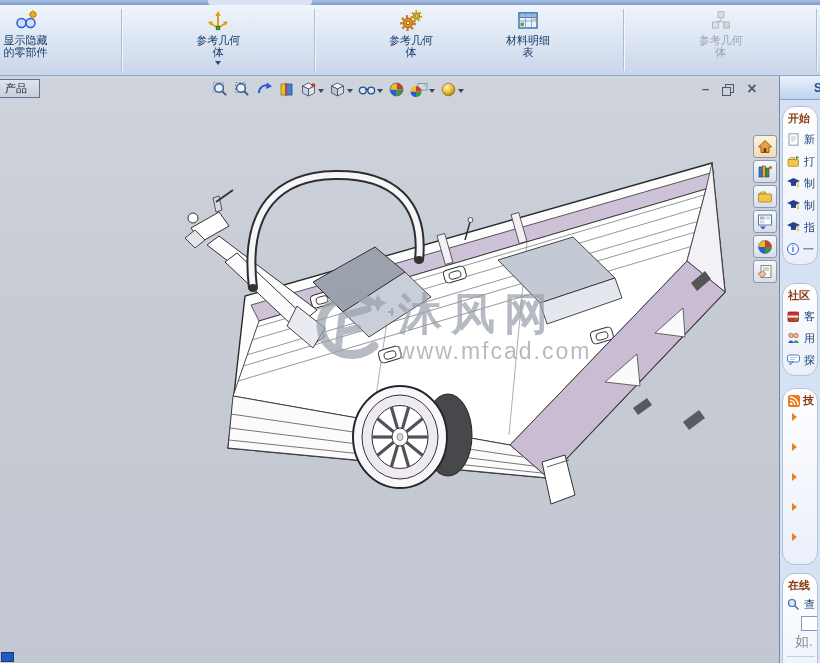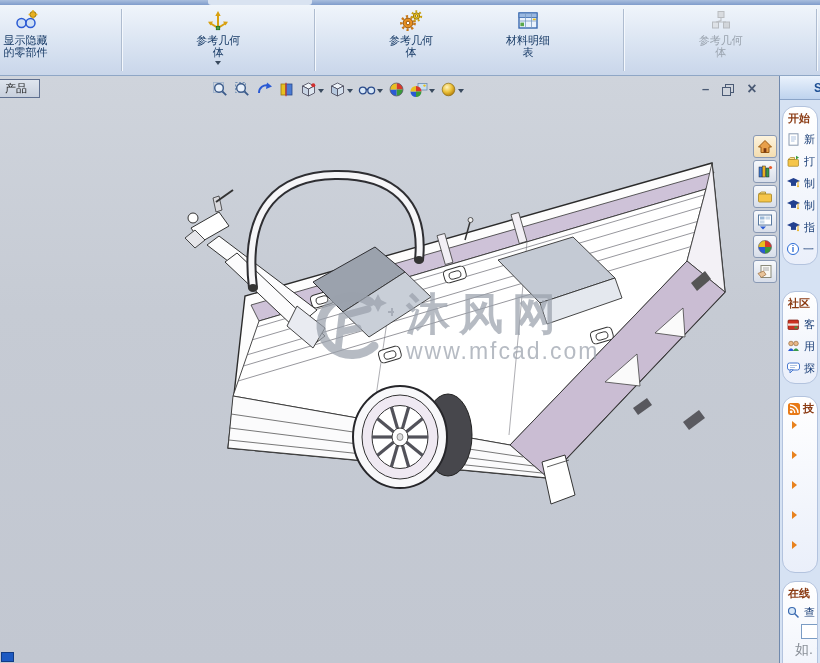--- a/index.html
+++ b/index.html
@@ -44,21 +44,21 @@
   .wc-min{font-size:13px;font-weight:bold;line-height:10px;}
   .wc-close{font-size:16px;font-weight:bold;line-height:12px;}
   .restore-glyph{position:relative;width:12px;height:11px;display:inline-block;}
   .restore-glyph .r1{position:absolute;left:3px;top:0;width:7px;height:7px;border:1px solid #4a5a74;background:transparent;}
   .restore-glyph .r2{position:absolute;left:0;top:3px;width:7px;height:7px;border:1px solid #4a5a74;background:#cfd4dc;}
 
   .model-canvas{position:absolute;left:185px;top:64px;width:560px;height:380px;}
 
   
   .watermark{position:absolute;left:298px;top:212px;width:350px;display:flex;align-items:center;
-    opacity:.72;pointer-events:none;gap:8px;}
+    opacity:.72;pointer-events:none;}
   .wm-texts{margin-left:4px;}
   .wm-brand{font-size:44px;letter-spacing:9px;color:#9aa1ac;font-weight:bold;line-height:1;}
   .wm-site{font-size:23px;letter-spacing:2px;color:#9aa1ac;margin-top:2px;}
 
   
   .task-tabs{position:absolute;right:2px;top:59px;display:flex;flex-direction:column;gap:2px;}
   .tt-btn{width:24px;height:23px;border:1px solid #8a9ab5;border-radius:3px;box-sizing:border-box;
     background:linear-gradient(#f6f8fb,#d8dee9);display:flex;align-items:center;justify-content:center;cursor:default;}
   .tt-btn.active{background:linear-gradient(#fdf3dd,#f3ddb0);}
 
@@ -512,21 +512,21 @@
               <circle cx="11" cy="9.2" r="1" fill="#e8b020"></circle>
           </svg>
           <span class="sb-label">指</span>
         </div>
         <div class="sb-item">
           <i class="circle-i">i</i>
           <span class="sb-label">一</span>
         </div>
       </div>
 
-      <div class="sb-box" style="margin-top:26px;">
+      <div class="sb-box" style="margin-top:18px;">
         <div class="sb-title">社区</div>
         <div class="sb-item">
           <svg width="13" height="13" viewBox="0 0 13 13">
             <rect x="1" y="2" width="10.5" height="9.5" rx="1" fill="#cc3322" stroke="#7a1a10" stroke-width="0.7"></rect>
             <rect x="1" y="5.5" width="10.5" height="2.2" fill="#f0e8e0"></rect>
             <rect x="7.5" y="8.5" width="3" height="2" fill="#3a9a4a"></rect>
           </svg>
           <span class="sb-label">客</span>
         </div>
         <div class="sb-item">

